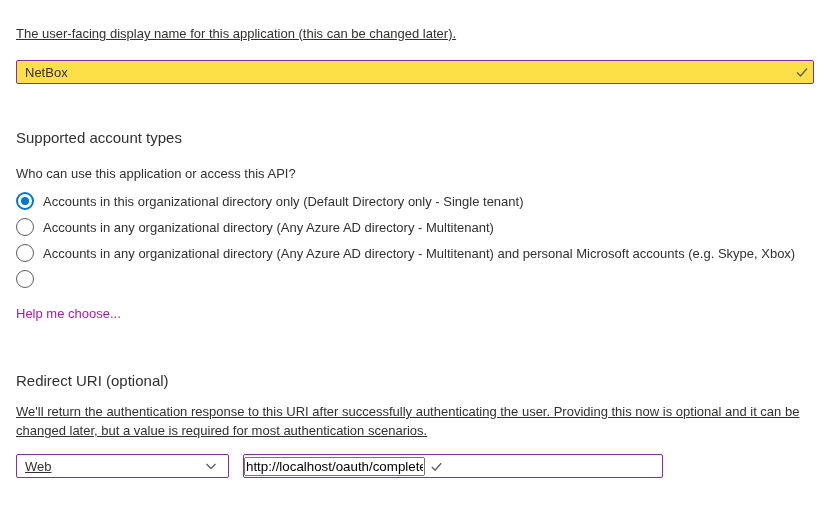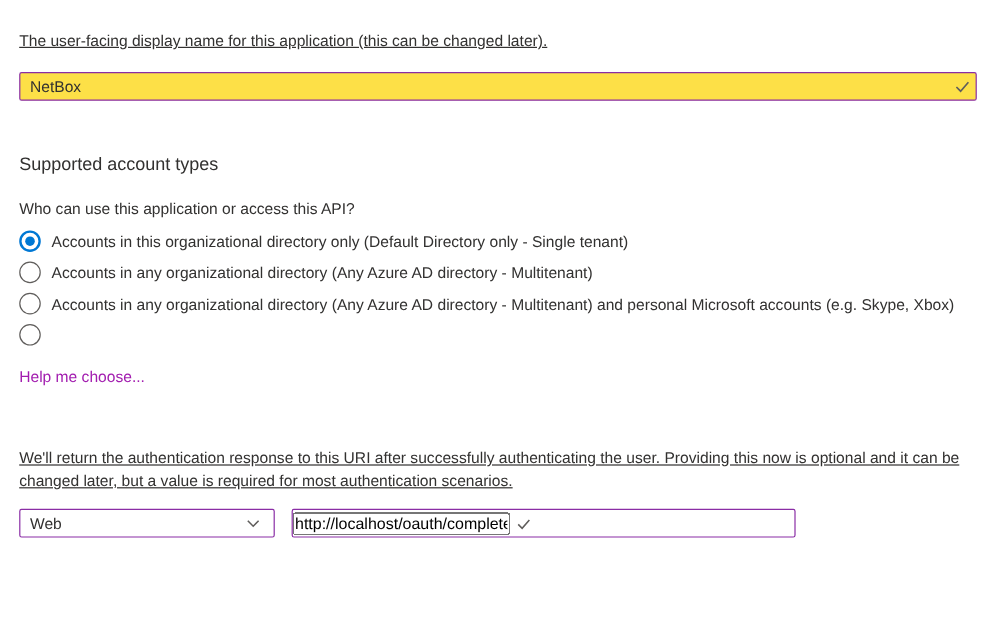--- a/index.html
+++ b/index.html
@@ -106,20 +106,21 @@
     width: 213px;
     height: 24px;
     border: 1px solid #8a2da5;
     border-radius: 2px;
     display: flex;
     align-items: center;
     padding: 0 6px 0 8px;
     background: #fff;
     cursor: pointer;
     margin-right: 14px;
+    text-decoration: underline;
   }
   .select-value { flex: 1 1 auto; font-size: 13px; color: #323130; }
   .uri-input-wrap {
     width: 420px;
     height: 24px;
     border: 1px solid #8a2da5;
     border-radius: 2px;
     display: flex;
     align-items: center;
     background: #fff;
@@ -158,20 +159,21 @@
         <span class="radio-label">Accounts in any organizational directory (Any Azure AD directory - Multitenant) and personal Microsoft accounts (e.g. Skype, Xbox)</span>
       </div>
       <div class="radio-row">
         <span class="radio-circle"></span>
       </div>
     </div>
     <a class="help-link">Help me choose...</a>
   </div>
 
   <div class="section-redirect">
+    <div class="section-title">Redirect URI (optional)</div>
     <div class="desc redirect-desc">We'll return the authentication response to this URI after successfully authenticating the user. Providing this now is optional and it can be changed later, but a value is required for most authentication scenarios.</div>
     <div class="controls-row">
       <div class="select-wrap">
         <span class="select-value">Web</span>
         <span class="input-suffix-icon">
           <svg class="icon" width="12" height="12" viewBox="0 0 12 12">
               <path d="M1.5 4 L6 8.5 L10.5 4" fill="none" stroke="#605e5c" stroke-width="1.3"></path>
             </svg>
         </span>
       </div>

